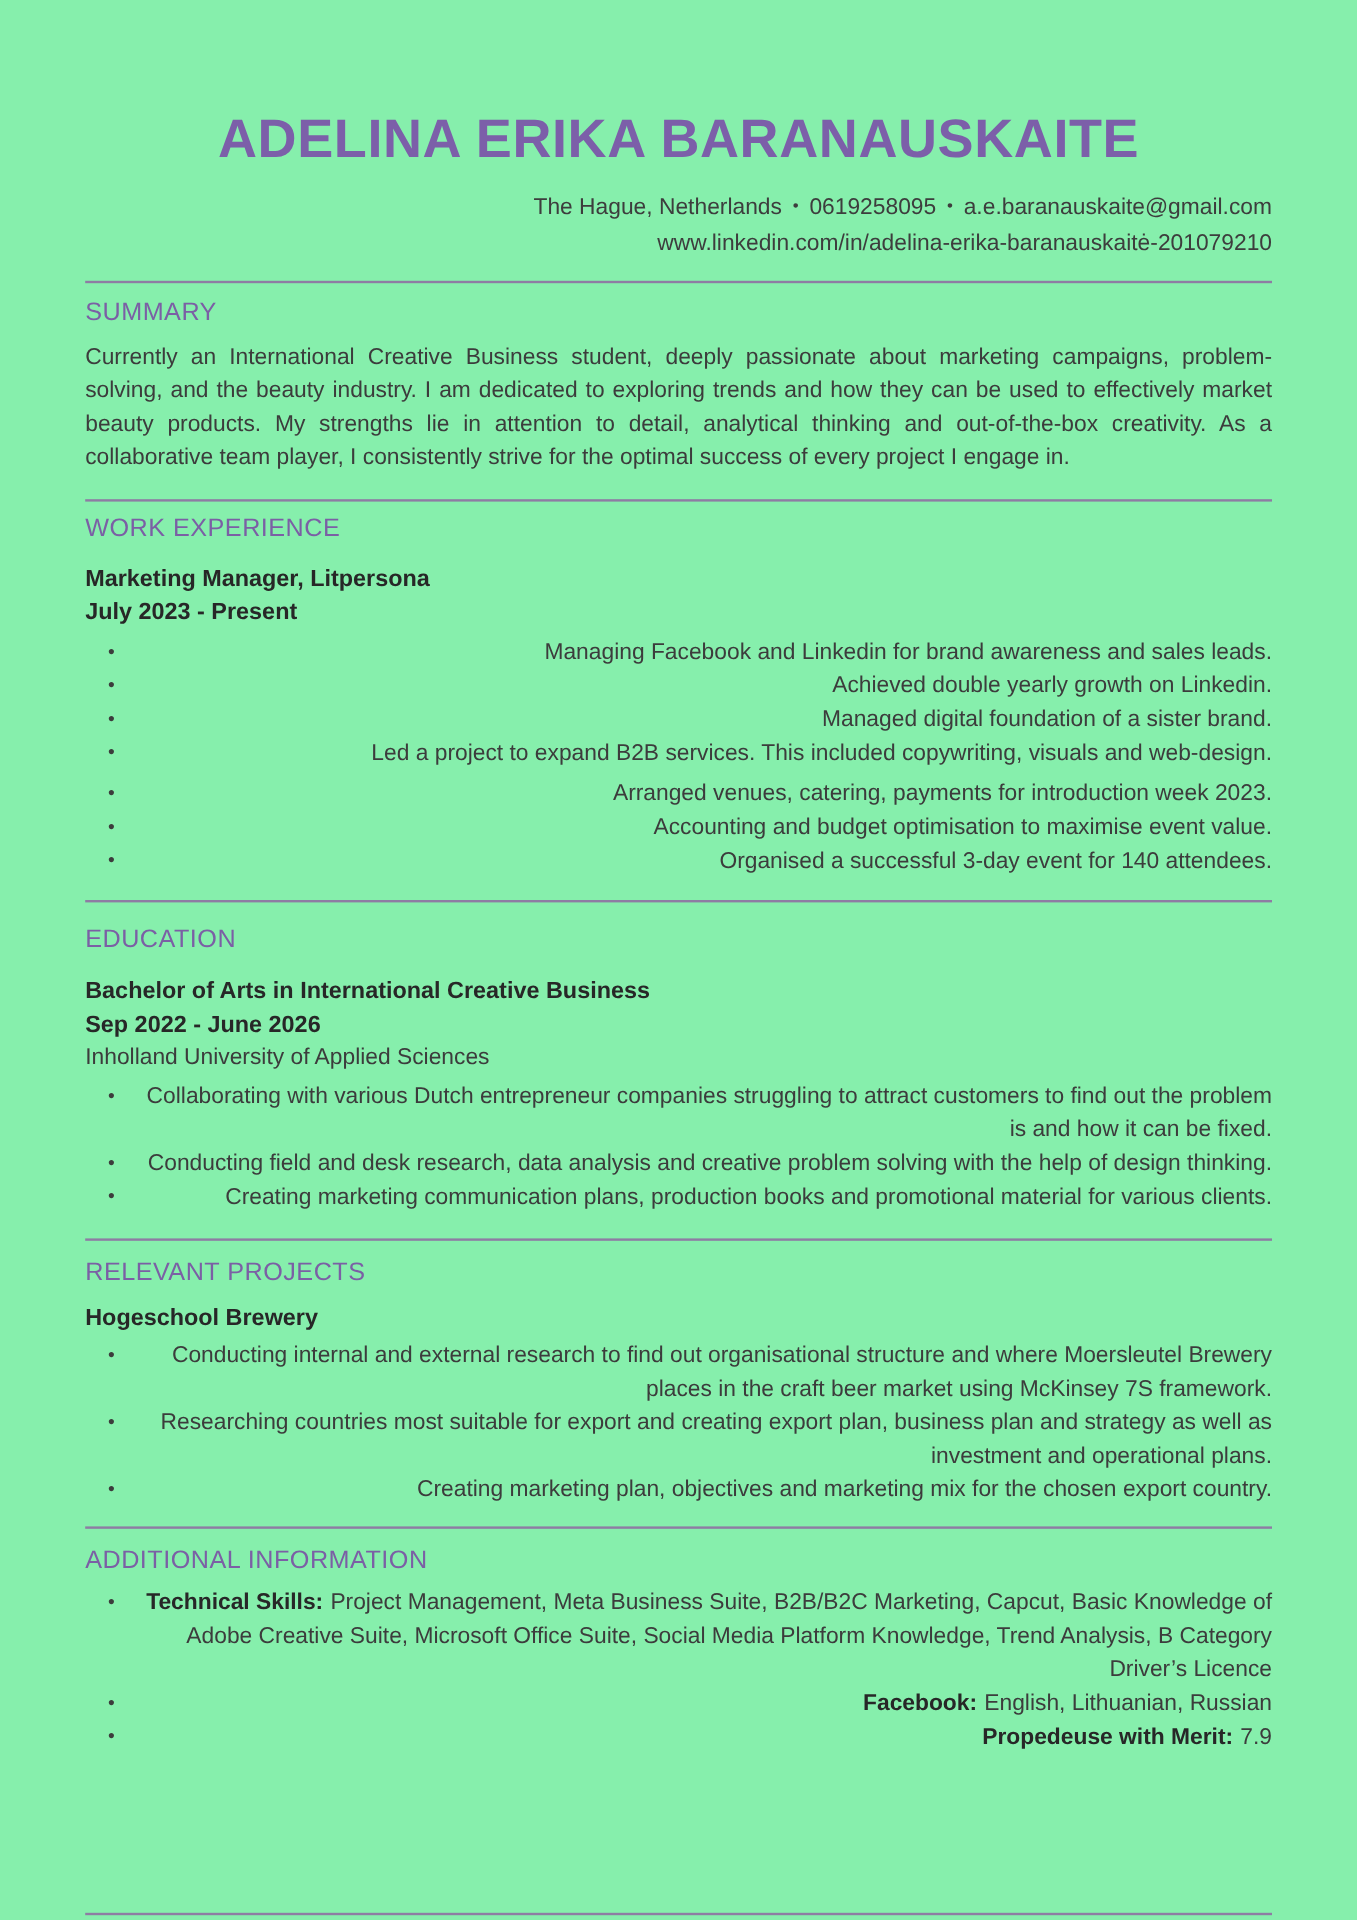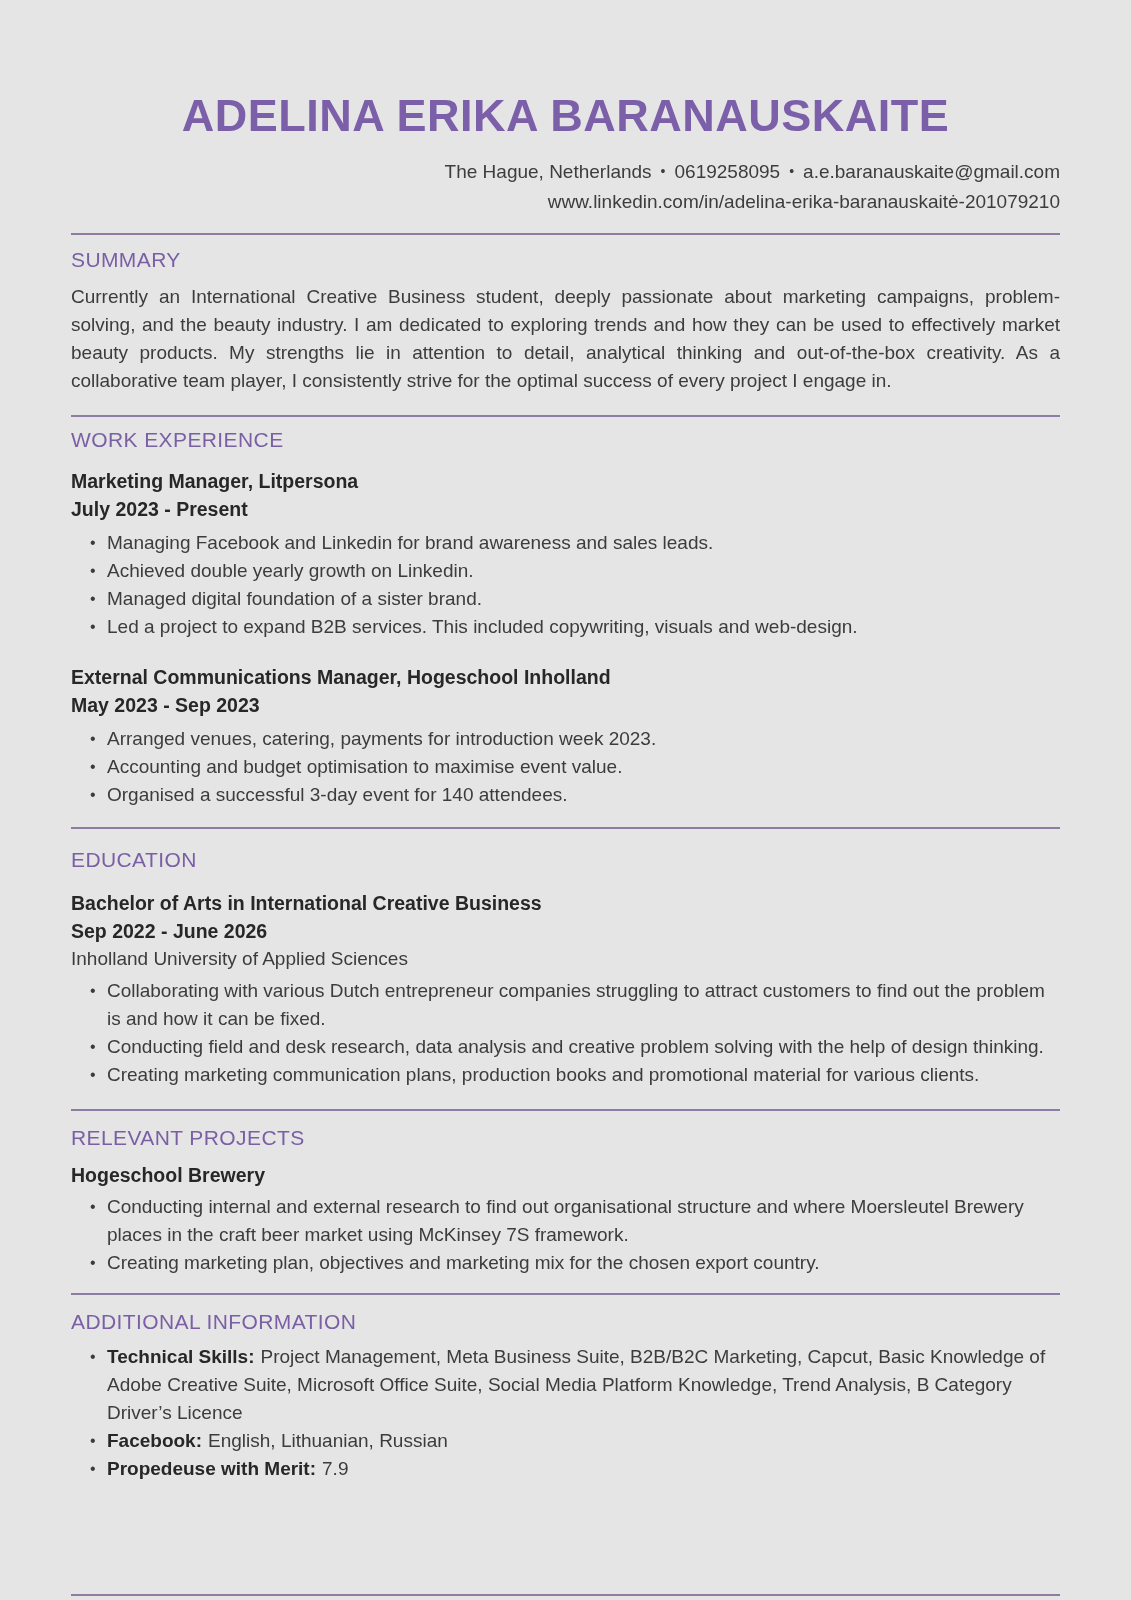--- a/index.html
+++ b/index.html
@@ -1,18 +1,18 @@
 <!DOCTYPE html>
 <html><head>
 <meta charset="utf-8">
 <style>
   html,body{margin:0;padding:0;background:#ffffff;}
   .page{
     width:1131px;height:1600px;position:relative;box-sizing:border-box;
-    padding:90px 71px 0 71px;background:#e5e5e5;overflow:hidden;
+    padding:90px 71px 0 71px;background:#86efac;overflow:hidden;
     font-family:"Liberation Sans","DejaVu Sans",sans-serif;color:#3c3c3c;
   }
   .name{
     margin:0;text-align:center;font-size:45px;line-height:52px;font-weight:700;
     color:#7c5fa9;letter-spacing:0.5px;
   }
   .contact{margin-top:14px;text-align:right;font-size:19px;line-height:30px;color:#3d3d3d;}
   .sep{display:inline-block;margin:0 9px;font-size:14px;vertical-align:2px;color:#3d3d3d;}
   .rule{height:2px;background:#8e7ca3;border:0;margin:0;}
   .rule.r1{margin-top:16px;}
@@ -34,21 +34,21 @@
   }
   .row{
     display:flex;justify-content:space-between;align-items:baseline;
     font-size:19.5px;line-height:28px;font-weight:700;color:#272727;flex-direction:column;
   }
   .row.job1{margin-top:14px;}
   .row.job2{margin-top:22px;}
   .row.degree{margin-top:16px;}
   .subline{font-size:19px;line-height:28px;color:#3c3c3c;}
   .projname{margin-top:10px;font-size:19.5px;line-height:28px;font-weight:700;color:#272727;}
-  ul.blist{list-style:none;margin:6px 0 0 0;padding:0 0 0 19px;}
+  ul.blist{list-style:none;margin:6px 0 0 0;padding:0 0 0 19px;text-align:right;}
   ul.blist.edu{margin-top:4px;}
   ul.blist.proj{margin-top:4px;}
   ul.blist.add{margin-top:8px;}
   ul.blist li{
     position:relative;padding-left:17px;font-size:19px;line-height:28px;color:#3c3c3c;
   }
   ul.blist li::before{
     content:"\2022";position:absolute;left:0;top:0;font-size:16px;line-height:28px;color:#3c3c3c;
   }
   .label{font-weight:700;color:#272727;margin-right:6px;}
@@ -82,24 +82,20 @@
     <span>Marketing Manager, Litpersona</span>
     <span>July 2023 - Present</span>
   </div>
   <ul class="blist">
     <li>Managing Facebook and Linkedin for brand awareness and sales leads.</li>
     <li>Achieved double yearly growth on Linkedin.</li>
     <li>Managed digital foundation of a sister brand.</li>
     <li>Led a project to expand B2B services. This included copywriting, visuals and web-design.</li>
   </ul>
 
-  <div class="row job2">
-    <span>External Communications Manager, Hogeschool Inholland</span>
-    <span>May 2023 - Sep 2023</span>
-  </div>
   <ul class="blist">
     <li>Arranged venues, catering, payments for introduction week 2023.</li>
     <li>Accounting and budget optimisation to maximise event value.</li>
     <li>Organised a successful 3-day event for 140 attendees.</li>
   </ul>
 
   <div class="rule r3"></div>
 
   <h2 class="edu">EDUCATION</h2>
 
@@ -113,20 +109,21 @@
     <li>Conducting field and desk research, data analysis and creative problem solving with the help of design thinking.</li>
     <li>Creating marketing communication plans, production books and promotional material for various clients.</li>
   </ul>
 
   <div class="rule r4"></div>
 
   <h2 class="proj">RELEVANT PROJECTS</h2>
   <div class="projname">Hogeschool Brewery</div>
   <ul class="blist proj">
     <li>Conducting internal and external research to find out organisational structure and where Moersleutel Brewery places in the craft beer market using McKinsey 7S framework.</li>
+    <li>Researching countries most suitable for export and creating export plan, business plan and strategy as well as investment and operational plans.</li>
     <li>Creating marketing plan, objectives and marketing mix for the chosen export country.</li>
   </ul>
 
   <div class="rule r5"></div>
 
   <h2 class="add">ADDITIONAL INFORMATION</h2>
   <ul class="blist add">
     <li><span class="label">Technical Skills:</span><span>Project Management, Meta Business Suite, B2B/B2C Marketing, Capcut, Basic Knowledge of Adobe Creative Suite, Microsoft Office Suite, Social Media Platform Knowledge, Trend Analysis, B Category Driver’s Licence</span></li>
     <li><span class="label">Facebook:</span><span>English, Lithuanian, Russian</span></li>
     <li><span class="label">Propedeuse with Merit:</span><span>7.9</span></li>

